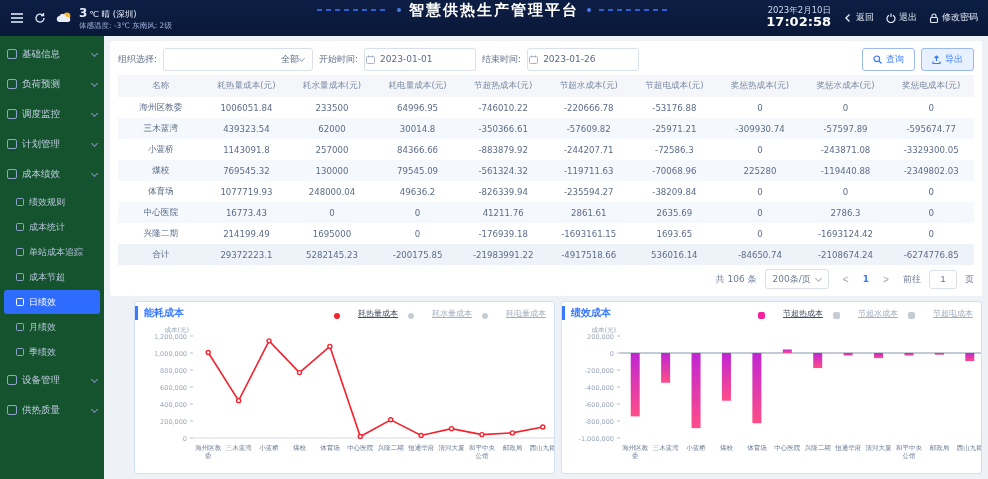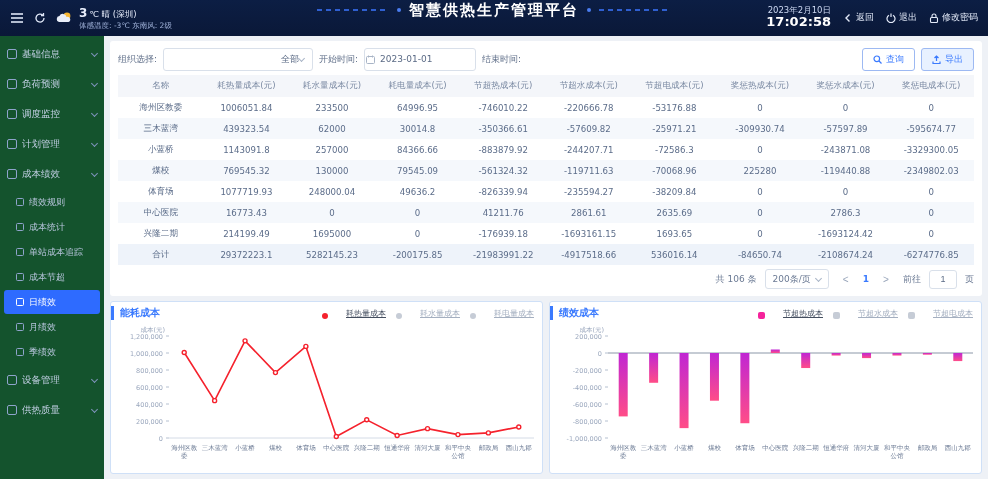--- a/index.html
+++ b/index.html
@@ -52,21 +52,21 @@
   td{height:21px;color:#5b6c89;overflow:hidden;white-space:nowrap;}
   tr.stripe td{background:#f5f8fc;}
   tr.total td{background:#eef3fa;}
   
   .pagination{display:flex;justify-content:flex-end;align-items:center;gap:8px;font-size:9px;color:#6b7a94;height:24px;margin-top:2px;}
   .page-size{display:flex;align-items:center;gap:5px;height:20px;border:1px solid #d9e0ea;border-radius:3px;padding:0 7px;cursor:pointer;}
   .page-btn{width:18px;height:18px;display:flex;align-items:center;justify-content:center;color:#98a5ba;cursor:pointer;font-size:10px;background:none;border:none;}
   .page-current{color:#3a7afe;font-weight:bold;cursor:pointer;}
   .goto-input{width:28px;height:19px;border:1px solid #d9e0ea;border-radius:3px;text-align:center;font-size:9px;color:#5a6a85;}
   
-  .charts{display:flex;gap:6px;flex:1;}
+  .charts{display:flex;gap:6px;flex:1;margin-left:24px;}
   .chart-panel{flex:1;background:#fff;border:1px solid #cfe0f7;border-radius:3px;overflow:hidden;}
   .chart-header{display:flex;align-items:center;height:22px;padding:0 8px 0 0;}
   .chart-title{color:#3a7afe;font-weight:bold;font-size:10px;border-left:3px solid #3a7afe;padding-left:6px;}
   .chart-legend{margin-left:auto;display:flex;gap:10px;font-size:8px;color:#a4afc0;align-items:center;}
   .legend-item{display:flex;align-items:flex-end;gap:18px;cursor:pointer;text-decoration:underline;}
   .legend-item.on{color:#454f60;}
   .lg-mark{display:inline-block;}
   .lg-mark.round{width:6px;height:6px;border-radius:50%;}
   .lg-mark.square{width:7px;height:7px;border-radius:2px;}
   svg text{font-family:"DejaVu Sans","Liberation Sans",sans-serif;}
@@ -215,20 +215,28 @@
         <span class="fld-label">开始时间:</span>
         <div class="date-box">
           <svg width="9" height="9" viewBox="0 0 9 9">
               <rect x="0.5" y="1.5" width="8" height="7" rx="1" fill="none" stroke="#a8b4c6"></rect>
               <line x1="2.5" y1="0.5" x2="2.5" y2="2.5" stroke="#a8b4c6"></line>
               <line x1="6.5" y1="0.5" x2="6.5" y2="2.5" stroke="#a8b4c6"></line>
             </svg>
           <span>2023-01-01</span>
         </div>
         <span class="fld-label">结束时间:</span>
+        <div class="date-box">
+          <svg width="9" height="9" viewBox="0 0 9 9">
+              <rect x="0.5" y="1.5" width="8" height="7" rx="1" fill="none" stroke="#a8b4c6"></rect>
+              <line x1="2.5" y1="0.5" x2="2.5" y2="2.5" stroke="#a8b4c6"></line>
+              <line x1="6.5" y1="0.5" x2="6.5" y2="2.5" stroke="#a8b4c6"></line>
+            </svg>
+          <span>2023-01-26</span>
+        </div>
         <span class="fb-spacer"></span>
         <button class="btn btn-outline">
           <svg width="9" height="9" viewBox="0 0 9 9">
               <circle cx="3.8" cy="3.8" r="2.8" fill="none" stroke="#3a7afe" stroke-width="1.2"></circle>
               <line x1="6" y1="6" x2="8.5" y2="8.5" stroke="#3a7afe" stroke-width="1.2"></line>
             </svg>
           <span>查询</span>
         </button>
         <button class="btn btn-light">
           <svg width="9" height="9" viewBox="0 0 9 9">

